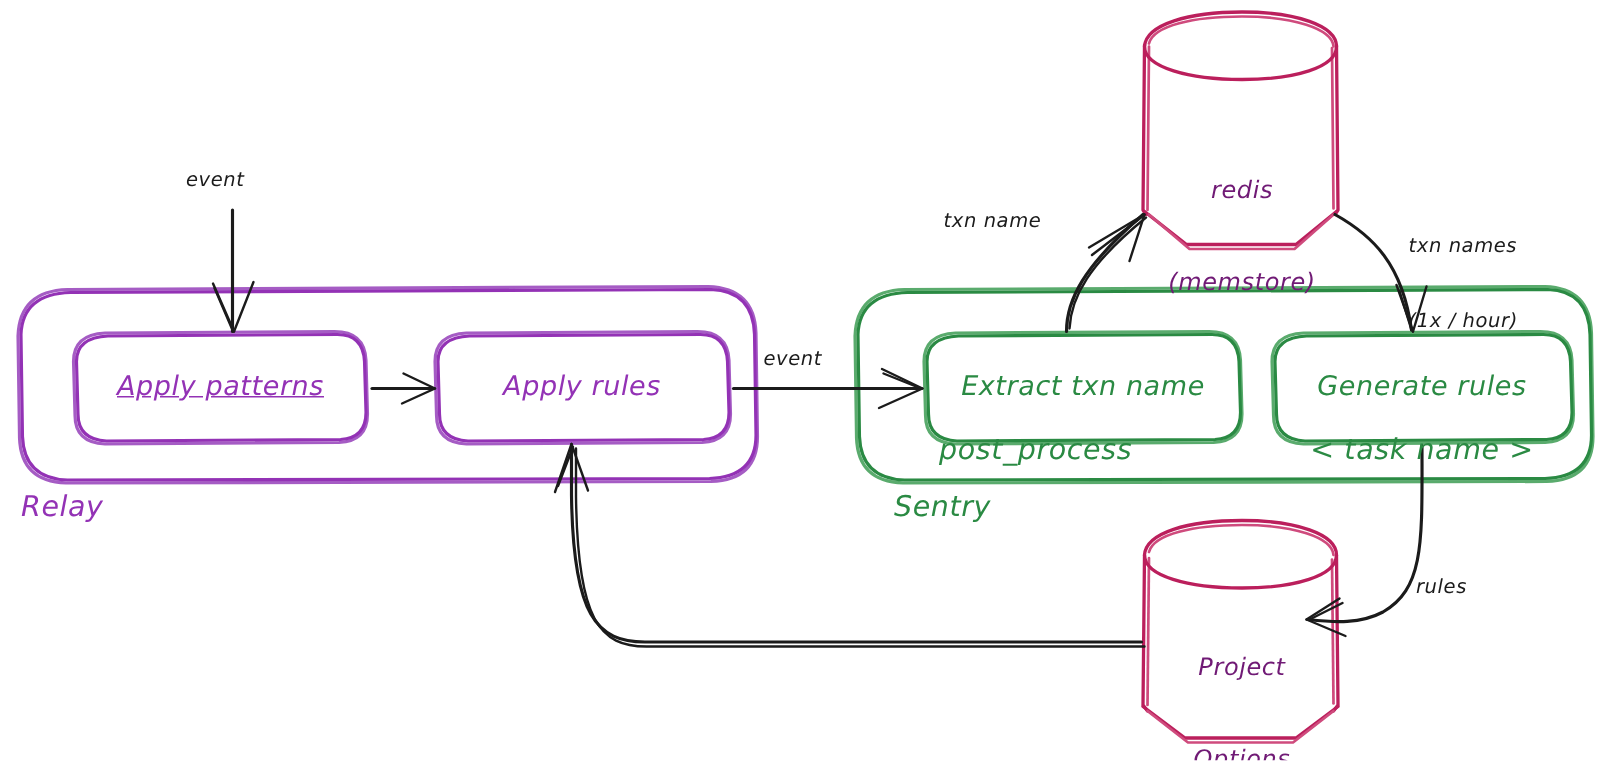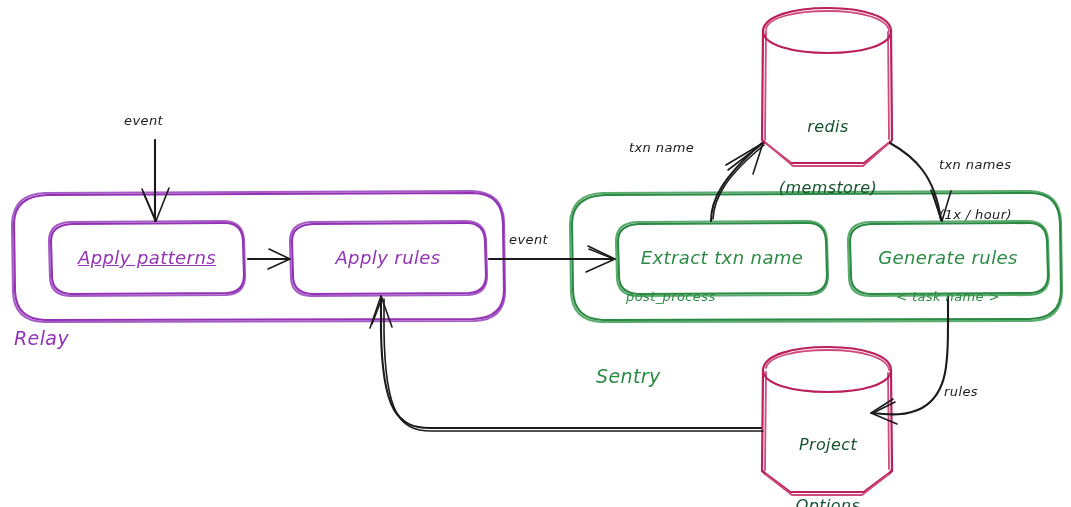--- a/index.html
+++ b/index.html
@@ -43,36 +43,36 @@
   
   .lbl {
     position: absolute;
     white-space: pre;
     font-family: "DejaVu Sans", sans-serif;
     letter-spacing: 0.4px;
     user-select: none;
   }
   .t-purple  { color: #9332b5; }
   .t-green   { color: #2a8a43; }
-  .t-crimson { color: #14532d; }
+  .t-crimson { color: #701a75; }
   .t-black   { color: #1b1b1b; }
 
   .node-label {
     font-size: 18px;
     font-style: italic;
     font-weight: 500;
     text-align: center;
   }
   .group-label {
     font-size: 19px;
     font-style: italic;
     font-weight: 500;
   }
   .sub-label {
-    font-size: 13px;
+    font-size: 19px;
     font-style: italic;
     font-weight: 400;
   }
   .store-label {
     font-size: 16px;
     font-style: italic;
     font-weight: 500;
     text-align: center;
     line-height: 1.28;
   }
@@ -194,21 +194,21 @@
       <path class="sketch edge-thin" d="M763,431 L431,431 C400,431 385,414 384,331 L384,299"></path>
       <path class="sketch edge-thin" d="M370,328 L381,296"></path>
       <path class="sketch edge-thin" d="M392,327 L381,296"></path>
       <path class="sketch edge-thin" d="M372,324 L382,298"></path>
     </g>
 
   </svg>
 
   <div class="lbl group-label t-purple" style="left:14px; top:327px;">Relay</div>
 
-  <div class="lbl group-label t-green" style="left:596px; top:327px;margin-top:38px;">Sentry</div>
+  <div class="lbl group-label t-green" style="left:596px; top:327px;">Sentry</div>
 
   <div class="lbl node-label t-purple centered" style="left:147px; top:247px;text-decoration:underline;">Apply patterns</div>
 
   <div class="lbl node-label t-purple centered" style="left:388px; top:247px;">Apply rules</div>
 
   <div class="lbl node-label t-green centered" style="left:948px; top:247px;">Generate rules</div>
 
   <div class="lbl node-label t-green centered" style="left:722px; top:247px;">Extract txn name</div>
 
   <div class="lbl sub-label t-green" style="left:626px; top:289px;">post_process</div>

